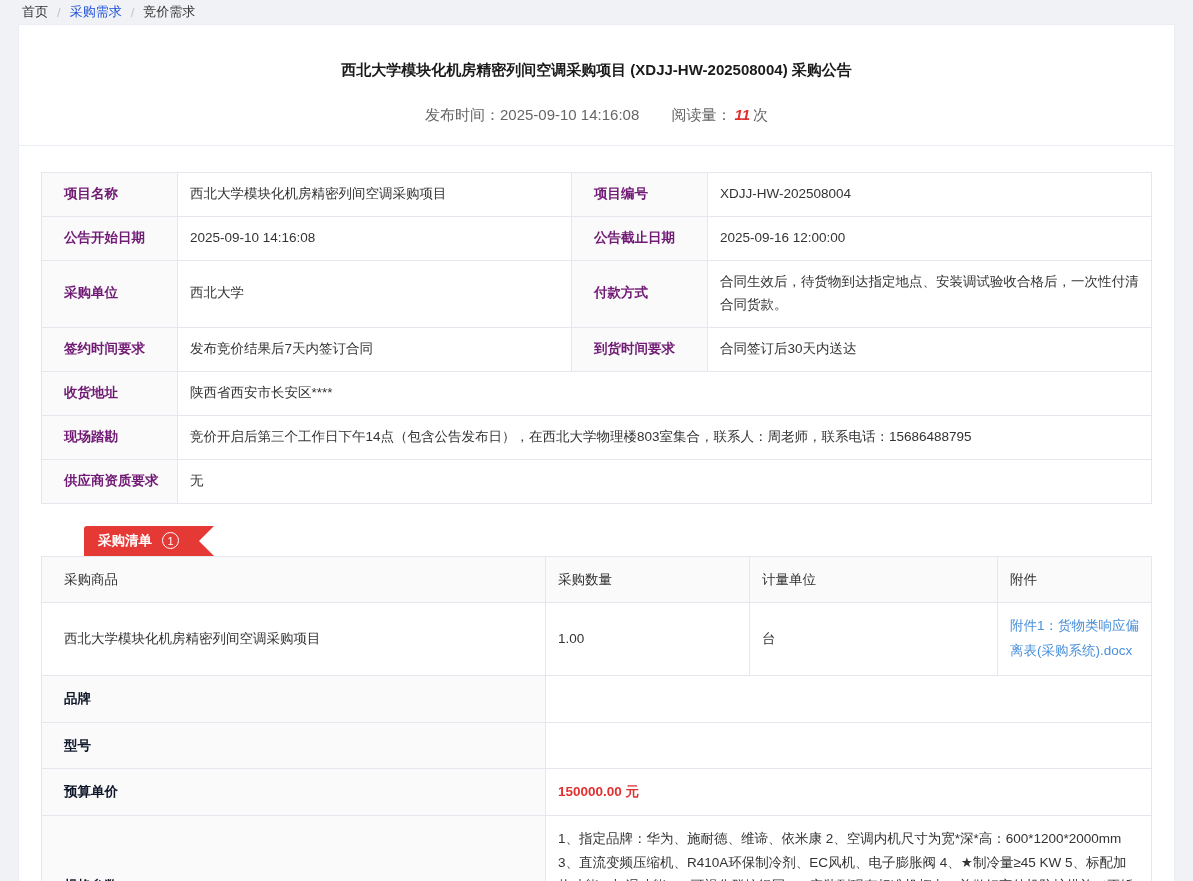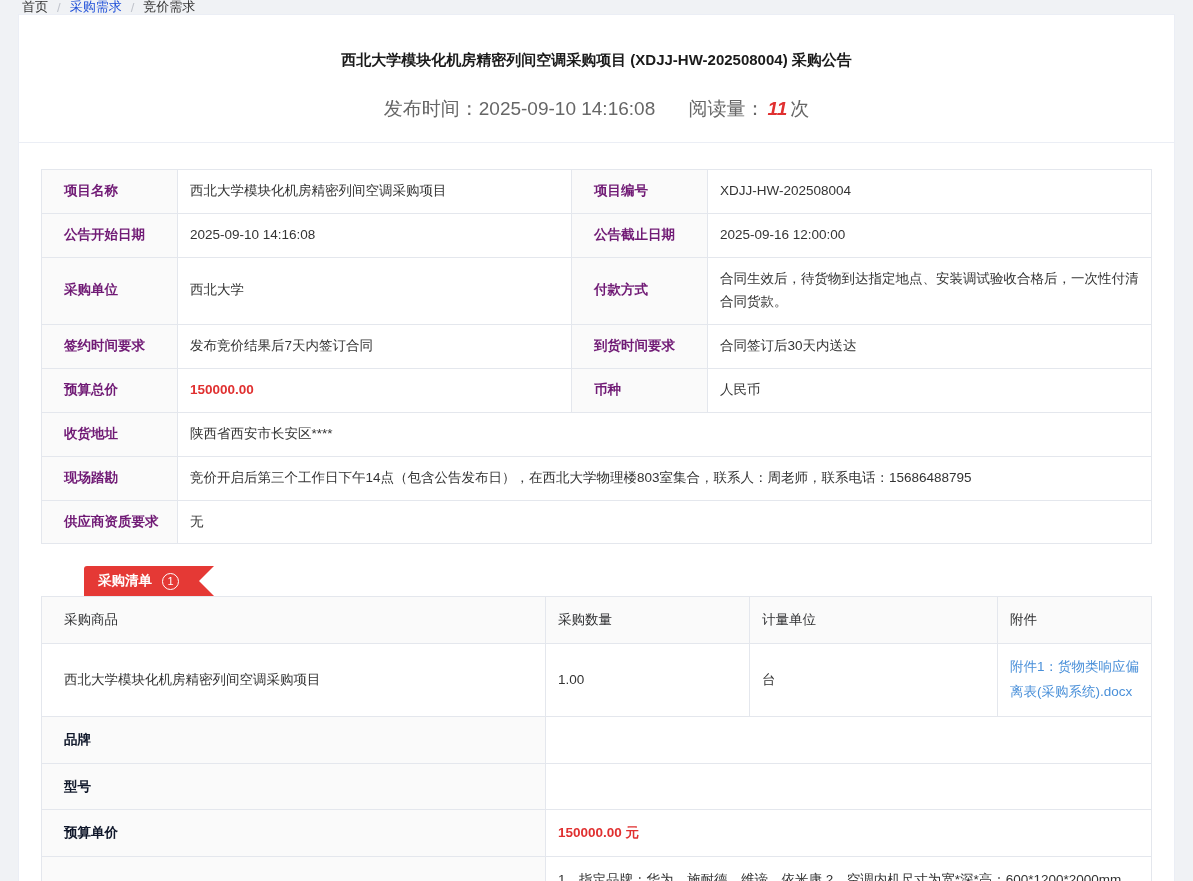--- a/index.html
+++ b/index.html
@@ -9,21 +9,21 @@
     background: #f0f2f5;
     font-family: "Liberation Sans", "DejaVu Sans", sans-serif;
     color: #333;
   }
   body {
     width: 1193px;
     height: 881px;
     overflow: hidden;
   }
   .breadcrumb {
-    height: 14px;
+    height: 24px;
     display: flex;
     align-items: center;
     padding: 0 0 0 22px;
     font-size: 13px;
     color: #555;
     background: #f0f2f5;
   }
   .breadcrumb .crumb { color: #333; }
   .breadcrumb .crumb.link { color: #1d4ed8; cursor: pointer; }
   .breadcrumb .sep { color: #c0c4cc; margin: 0 9px; }
@@ -43,21 +43,21 @@
   .page-title {
     text-align: center;
     font-size: 15px;
     font-weight: bold;
     color: #1a1a1a;
     line-height: 1.4;
   }
   .meta-row {
     margin-top: 26px;
     text-align: center;
-    font-size: 19px;
+    font-size: 15px;
     color: #666;
   }
   .meta-row .meta-item { margin: 0 14px; }
   .meta-row .read-count {
     color: #e03030;
     font-style: italic;
     font-weight: bold;
     padding: 0 3px;
   }
 
@@ -207,26 +207,20 @@
           <td class="label">付款方式</td>
           <td>合同生效后，待货物到达指定地点、安装调试验收合格后，一次性付清合同货款。</td>
         </tr>
         <tr>
           <td class="label">签约时间要求</td>
           <td>发布竞价结果后7天内签订合同</td>
           <td class="label">到货时间要求</td>
           <td>合同签订后30天内送达</td>
         </tr>
         <tr>
-          <td class="label">预算总价</td>
-          <td class="money">150000.00</td>
-          <td class="label">币种</td>
-          <td>人民币</td>
-        </tr>
-        <tr>
           <td class="label">收货地址</td>
           <td colspan="3">陕西省西安市长安区****</td>
         </tr>
         <tr>
           <td class="label">现场踏勘</td>
           <td colspan="3">竞价开启后第三个工作日下午14点（包含公告发布日），在西北大学物理楼803室集合，联系人：周老师，联系电话：15686488795</td>
         </tr>
         <tr>
           <td class="label">供应商资质要求</td>
           <td colspan="3">无</td>

